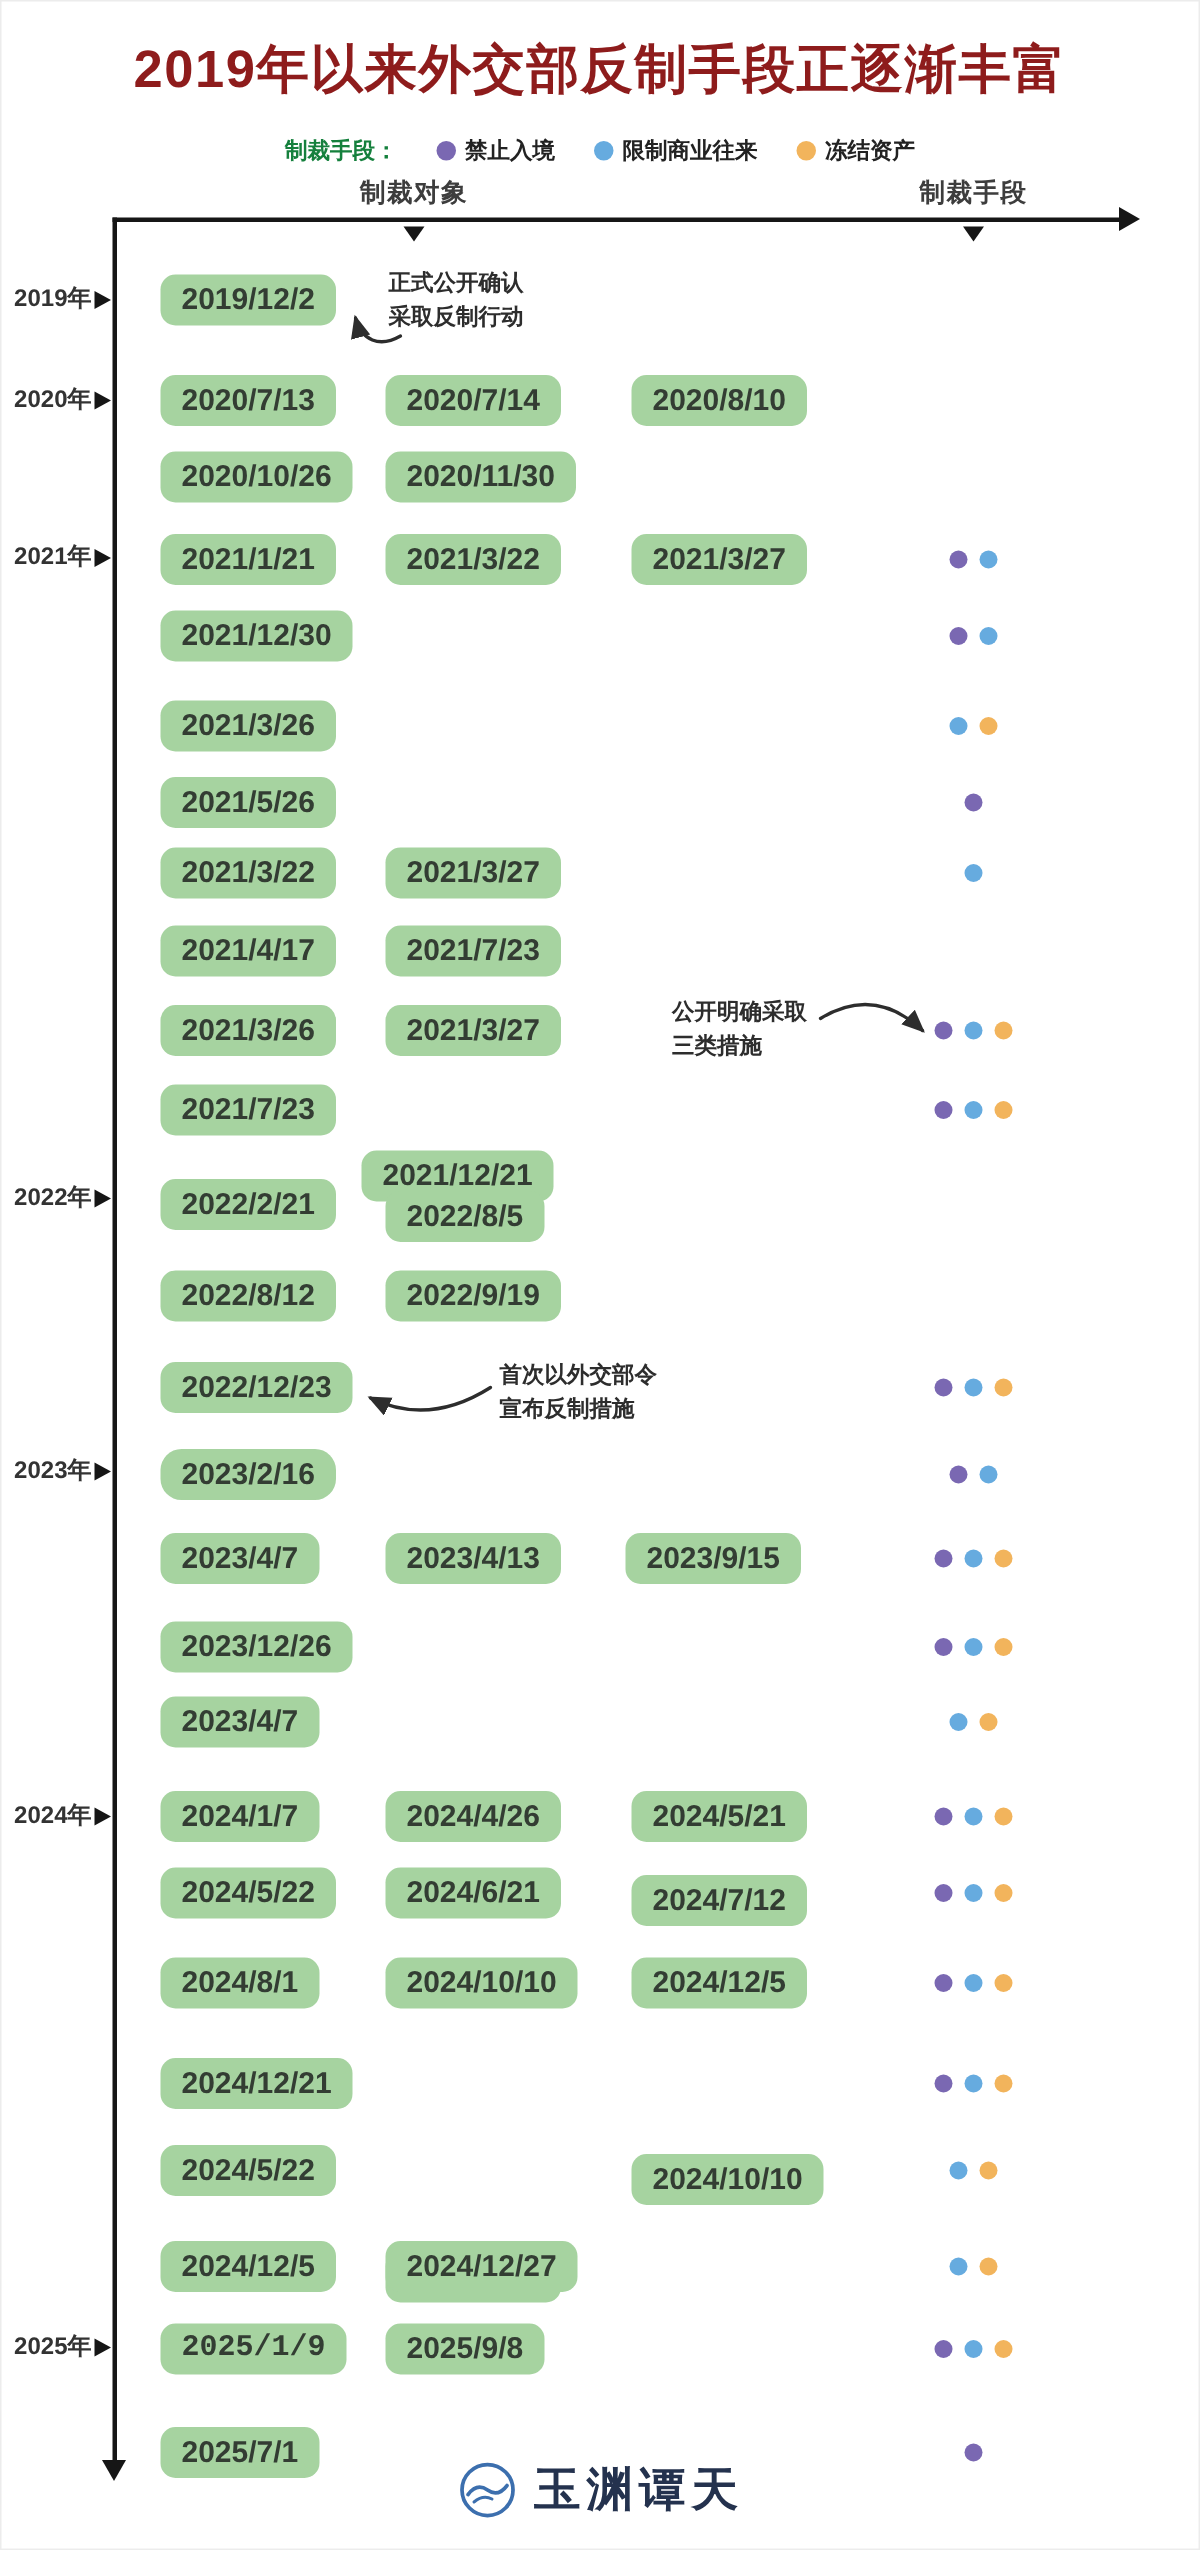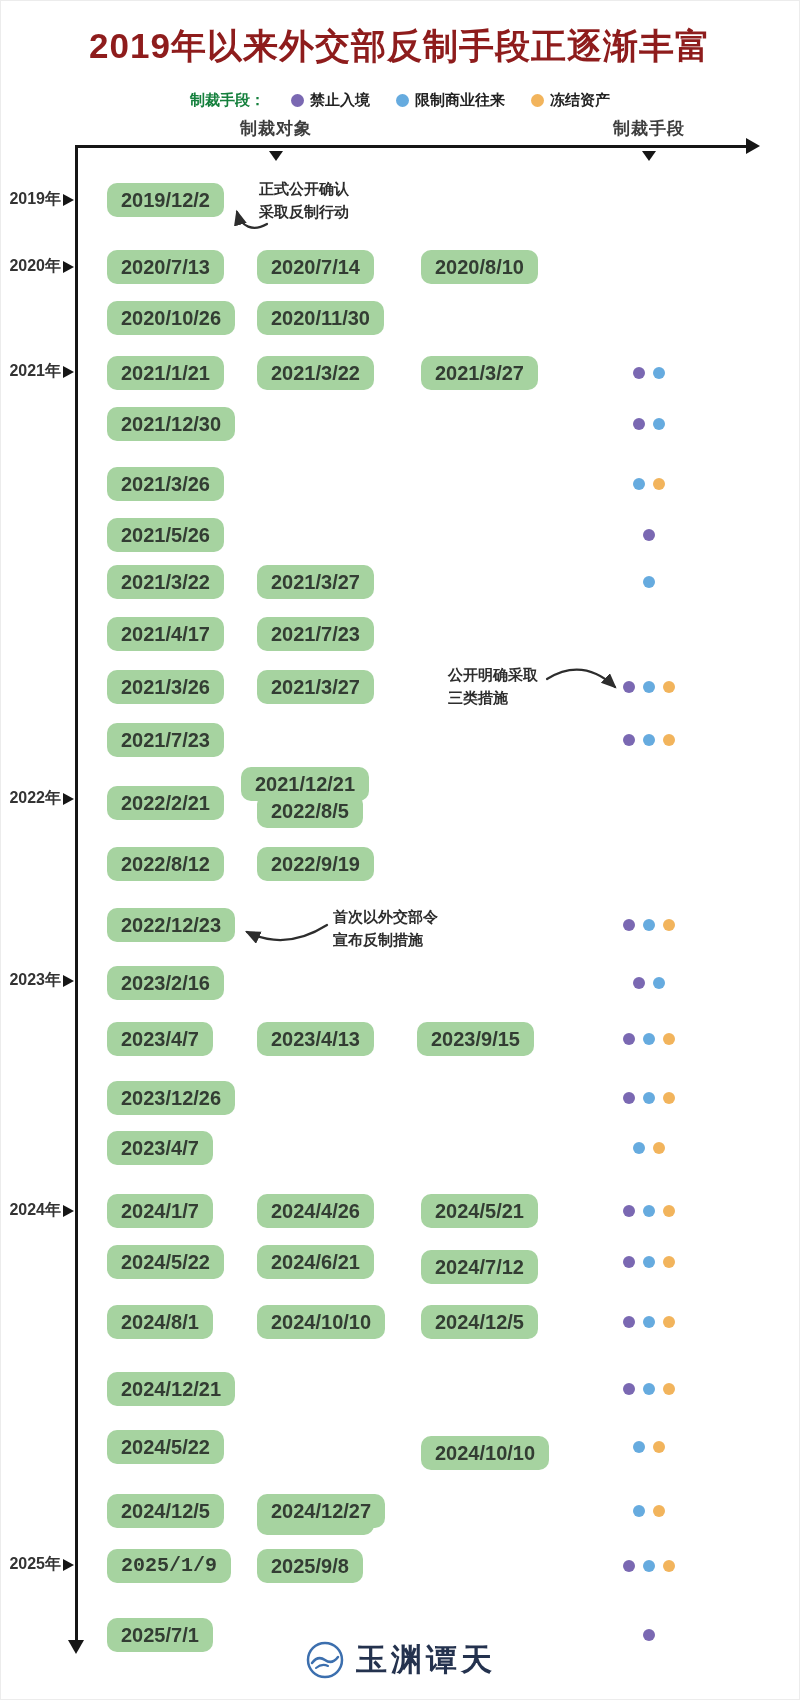--- a/index.html
+++ b/index.html
@@ -163,21 +163,21 @@
       <div class="pill" style="left: 106px; top: 785px;">2022/2/21</div>
       <div class="pill" style="left: 256px; top: 793px;">2022/8/5</div>
       <div class="pill" style="left: 106px; top: 846px;">2022/8/12</div>
       <div class="pill" style="left: 256px; top: 846px;">2022/9/19</div>
       <div class="pill" style="left: 106px; top: 907px;">2022/12/23</div>
       <div class="dots" style="top: 918px;">
         <span class="dot" style="background: rgb(122, 104, 178);"></span>
         <span class="dot" style="background: rgb(102, 171, 223);"></span>
         <span class="dot" style="background: rgb(242, 180, 92);"></span>
       </div>
-      <div class="pill" style="left: 106px; top: 965px;">2023/2/16</div>
+      <div class="pill" style="left: 106px; top: 965px; border-radius: 14px;">2023/2/16</div>
       <div class="dots" style="top: 976px;">
         <span class="dot" style="background: rgb(122, 104, 178);"></span>
         <span class="dot" style="background: rgb(102, 171, 223);"></span>
       </div>
       <div class="pill" style="left: 106px; top: 1021px;">2023/4/7</div>
       <div class="pill" style="left: 256px; top: 1021px;">2023/4/13</div>
       <div class="pill" style="left: 416px; top: 1021px;">2023/9/15</div>
       <div class="dots" style="top: 1032px;">
         <span class="dot" style="background: rgb(122, 104, 178);"></span>
         <span class="dot" style="background: rgb(102, 171, 223);"></span>

